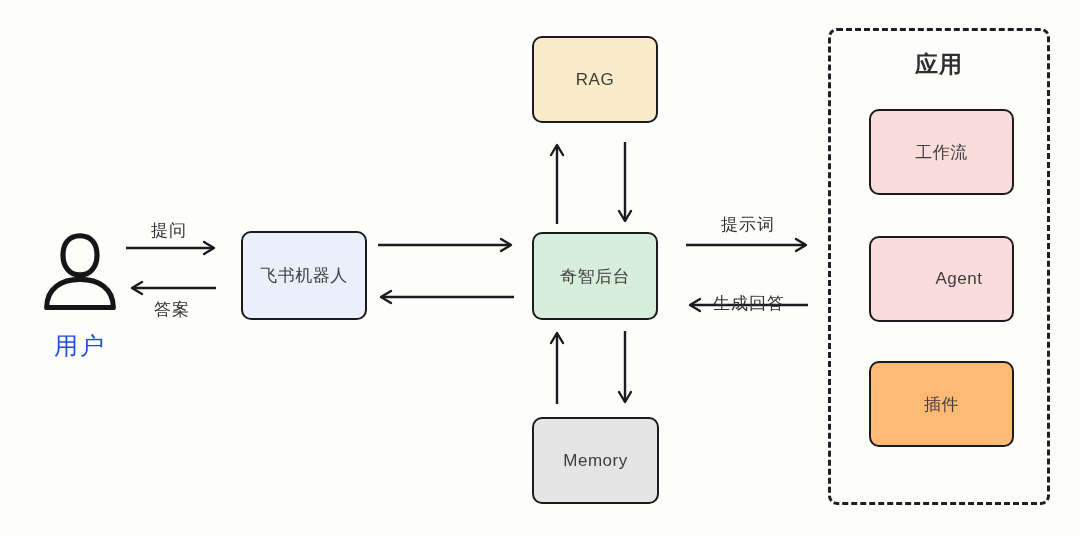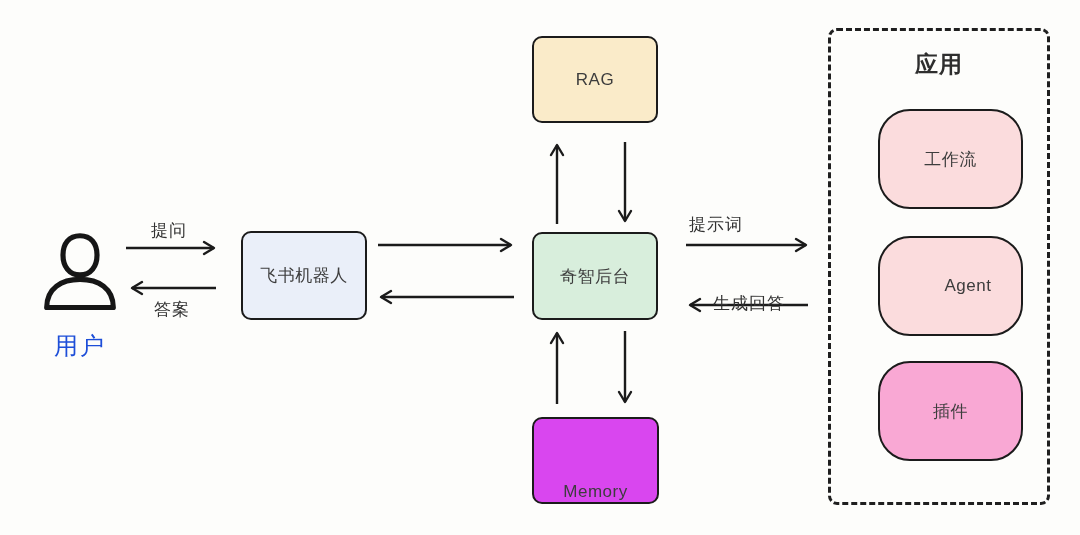--- a/index.html
+++ b/index.html
@@ -49,24 +49,23 @@
     position: absolute;
     left: 0; top: 18px;
     width: 100%;
     text-align: center;
     font-size: 23px;
     font-weight: bold;
     color: #2E2E2E;
     letter-spacing: 1px;
   }
   .app-box {
-    left: 47px;
-    width: 145px; height: 100px;
+    left: 38px;
+    width: 145px; height: 86px;
     position: absolute;
-    border-radius: 32px;
   }
   .app-box-1 { top: 78px; }
   .app-box-2 { top: 205px; }
   .app-box-3 { top: 330px; }
 
   .user-node {
     position: absolute;
     left: 42px; top: 230px;
     width: 76px;
     text-align: center;
@@ -82,21 +81,21 @@
   .edge-label {
     position: absolute;
     transform: translateX(-50%);
     font-size: 17px;
     color: #323232;
     letter-spacing: 1px;
     white-space: nowrap;
   }
   .lbl-ask      { left: 169px; top: 219px; }
   .lbl-answer   { left: 172px; top: 298px; }
-  .lbl-prompt   { left: 716px; top: 213px; }
+  .lbl-prompt   { left: 748px; top: 213px; }
   .lbl-generate { left: 749px; top: 292px; }
 </style>
 </head>
 <body>
 
 <div class="canvas">
 
   <svg class="edges">
     <defs>
       <marker id="ah" markerUnits="userSpaceOnUse" markerWidth="18" markerHeight="18" refX="12" refY="8" orient="auto">
@@ -138,33 +137,33 @@
   </div>
 
   <div class="box node-backend" style="background-color: rgb(216, 238, 220);">
     <span>奇智后台</span>
   </div>
 
   <div class="box node-rag" style="background-color: rgb(250, 235, 201);">
     <span>RAG</span>
   </div>
 
-  <div class="box node-memory" style="background-color: #d946ef; align-items: flex-end;">
+  <div class="box node-memory" style="background-color: #e5e5e5;">
     <span>Memory</span>
   </div>
 
   <div class="app-group">
     <div class="app-title">应用</div>
     <div class="box app-box app-box-1" style="background-color: rgb(251, 220, 221);">
       <span>工作流</span>
     </div>
     <div class="box app-box app-box-2" style="background-color: rgb(251, 220, 221); padding-left: 35px;">
       <span>Agent</span>
     </div>
-    <div class="box app-box app-box-3" style="background-color: #f9a8d4;">
+    <div class="box app-box app-box-3" style="background-color: #fdba74;">
       <span>插件</span>
     </div>
   </div>
 
   <div class="edge-label lbl-ask">提问</div>
   <div class="edge-label lbl-answer">答案</div>
   <div class="edge-label lbl-prompt">提示词</div>
   <div class="edge-label lbl-generate">生成回答</div>
 
 </div>

